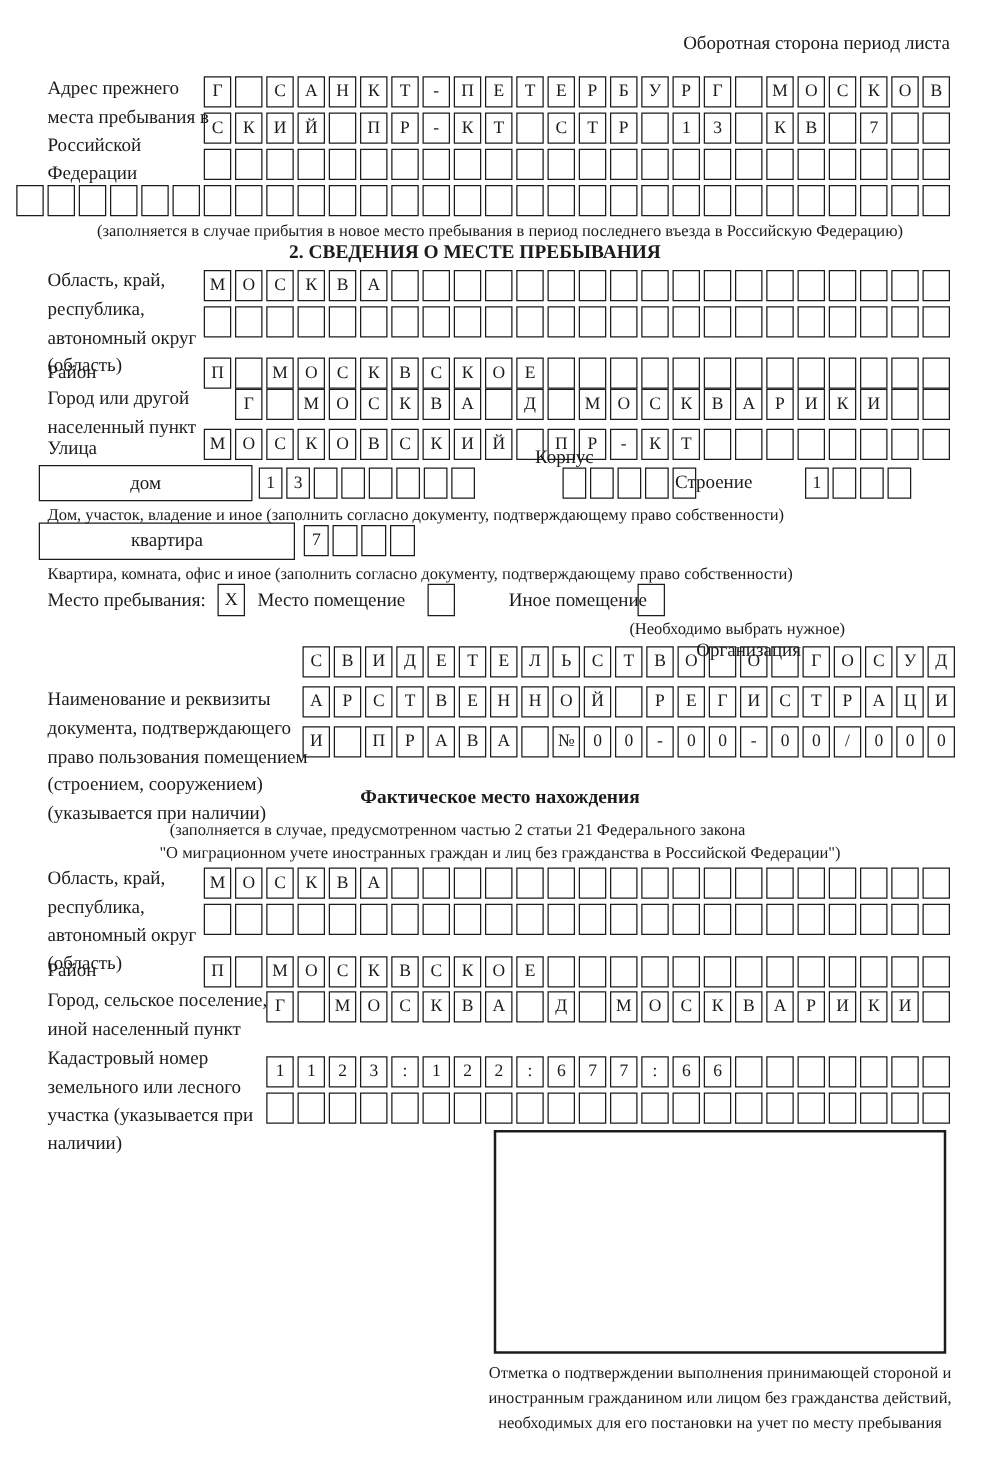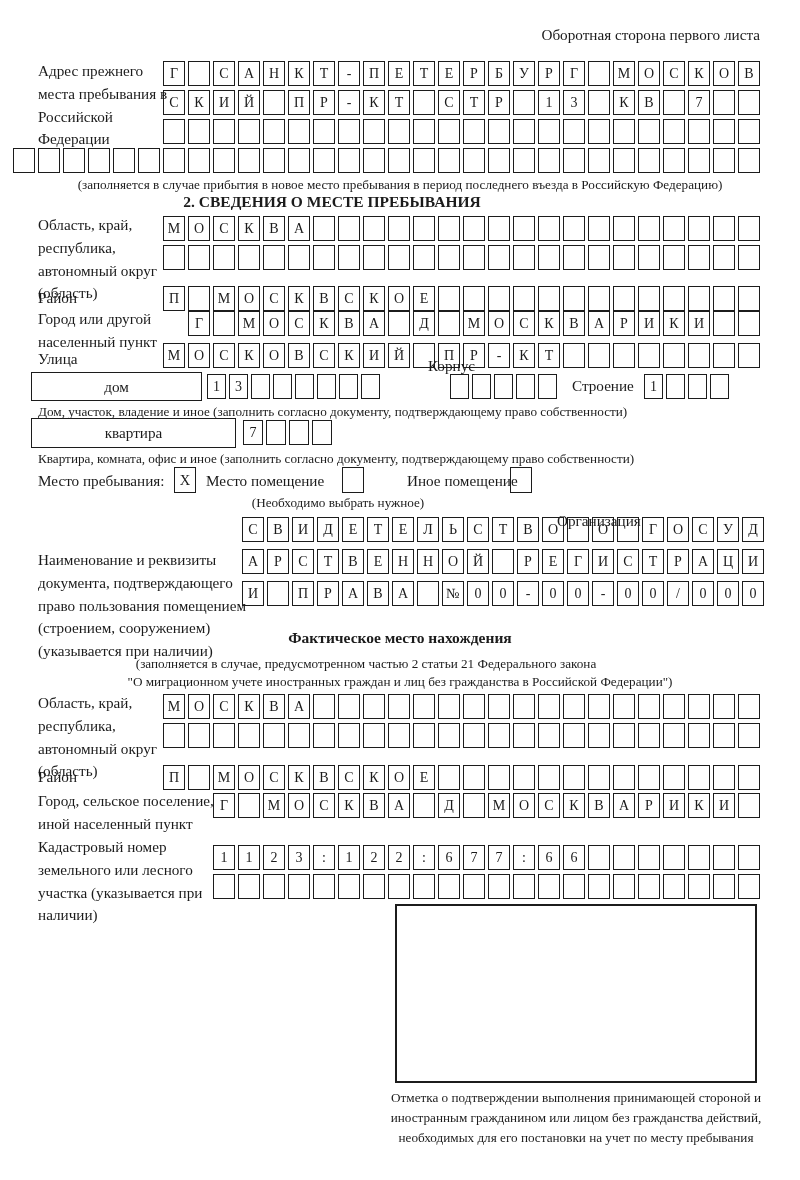--- a/index.html
+++ b/index.html
@@ -30,21 +30,21 @@
     box-sizing:border-box;display:flex;align-items:center;justify-content:center;
     font-size:14.5px;
   }
   .stamp{
     position:absolute;border:2px solid #1c1c1c;box-sizing:border-box;background:#fff;
   }
 </style>
 </head>
 <body>
 
-<div class="abs lbl" style="top:24px;right:40px;">Оборотная сторона первого листа</div>
+<div class="abs lbl" style="top:24px;right:40px;">Оборотная сторона период листа</div>
 
 <div class="abs lbl" style="left:38px;top:60px;width:142px;">Адрес прежнего места пребывания в Российской Федерации</div>
 <div class="boxrow" style="top:61px;right:40px;">
     <span class="cell">Г</span>
     <span class="cell"></span>
     <span class="cell">С</span>
     <span class="cell">А</span>
     <span class="cell">Н</span>
     <span class="cell">К</span>
     <span class="cell">Т</span>
@@ -145,21 +145,21 @@
     <span class="cell"></span>
     <span class="cell"></span>
     <span class="cell"></span>
     <span class="cell"></span>
     <span class="cell"></span>
     <span class="cell"></span>
     <span class="cell"></span>
   </div>
 <div class="abs note center" style="top:176px;left:0;width:800px;">(заполняется в случае прибытия в новое место пребывания в период последнего въезда в Российскую Федерацию)</div>
 
-<div class="abs bold center" style="top:193px;left:0;width:664px;font-size:15.5px;">2. СВЕДЕНИЯ О МЕСТЕ ПРЕБЫВАНИЯ</div>
+<div class="abs bold center" style="top:193px;left:0;width:664px;font-size:15.5px;padding-left:48px;">2. СВЕДЕНИЯ О МЕСТЕ ПРЕБЫВАНИЯ</div>
 
 <div class="abs lbl" style="left:38px;top:214px;width:128px;">Область, край, республика, автономный округ (область)</div>
 <div class="boxrow" style="top:216px;right:40px;">
     <span class="cell">М</span>
     <span class="cell">О</span>
     <span class="cell">С</span>
     <span class="cell">К</span>
     <span class="cell">В</span>
     <span class="cell">А</span>
     <span class="cell"></span>
@@ -303,21 +303,21 @@
     <span class="cell"></span>
   </div>
 <div class="abs lbl" style="left:394px;top:355px;margin-left:34px;">Корпус</div>
 <div class="boxrow narrow" style="top:374px;left:450px;">
     <span class="cell"></span>
     <span class="cell"></span>
     <span class="cell"></span>
     <span class="cell"></span>
     <span class="cell"></span>
   </div>
-<div class="abs lbl" style="left:572px;top:375px;">Строение</div>
+<div class="abs lbl" style="left:540px;top:375px;">Строение</div>
 <div class="boxrow narrow" style="top:374px;left:644px;">
     <span class="cell">1</span>
     <span class="cell"></span>
     <span class="cell"></span>
     <span class="cell"></span>
   </div>
 <div class="abs note" style="left:38px;top:403px;width:720px;">Дом, участок, владение и иное (заполнить согласно документу, подтверждающему право собственности)</div>
 
 <div class="widebox" style="left:31px;top:418px;width:205px;height:30px;">квартира</div>
 <div class="boxrow kv" style="top:420px;left:243px;">
@@ -328,21 +328,21 @@
   </div>
 <div class="abs note" style="left:38px;top:450px;width:720px;">Квартира, комната, офис и иное (заполнить согласно документу, подтверждающему право собственности)</div>
 
 <div class="abs lbl" style="left:38px;top:470px;">Место пребывания:</div>
 <div class="cbx" style="left:174px;top:467px;">X</div>
 <div class="abs lbl" style="left:206px;top:470px;">Место помещение</div>
 <div class="cbx" style="left:342px;top:467px;"></div>
 <div class="abs lbl" style="left:396px;top:470px;margin-left:11px;">Иное помещение</div>
 <div class="cbx" style="left:510px;top:467px;"></div>
 <div class="abs lbl" style="left:557px;top:470px;margin-top:40px;">Организация</div>
-<div class="abs note center" style="left:0;top:494px;width:676px;">(Необходимо выбрать нужное)</div>
+<div class="abs note center" style="left:0;top:494px;width:676px;text-align:right;">(Необходимо выбрать нужное)</div>
 
 <div class="abs lbl" style="left:38px;top:514px;width:214px;margin-top:35px;">Наименование и реквизиты документа, подтверждающего право пользования помещением (строением, сооружением) (указывается при наличии)</div>
 <div class="boxrow" style="top:517px;right:36px;">
     <span class="cell">С</span>
     <span class="cell">В</span>
     <span class="cell">И</span>
     <span class="cell">Д</span>
     <span class="cell">Е</span>
     <span class="cell">Т</span>
     <span class="cell">Е</span>

